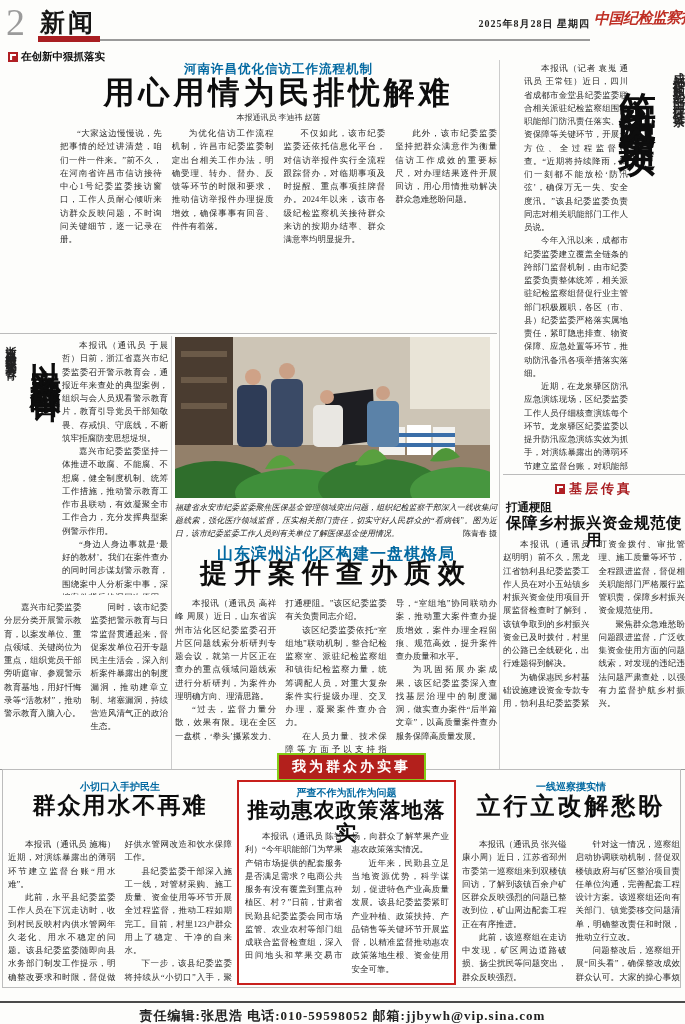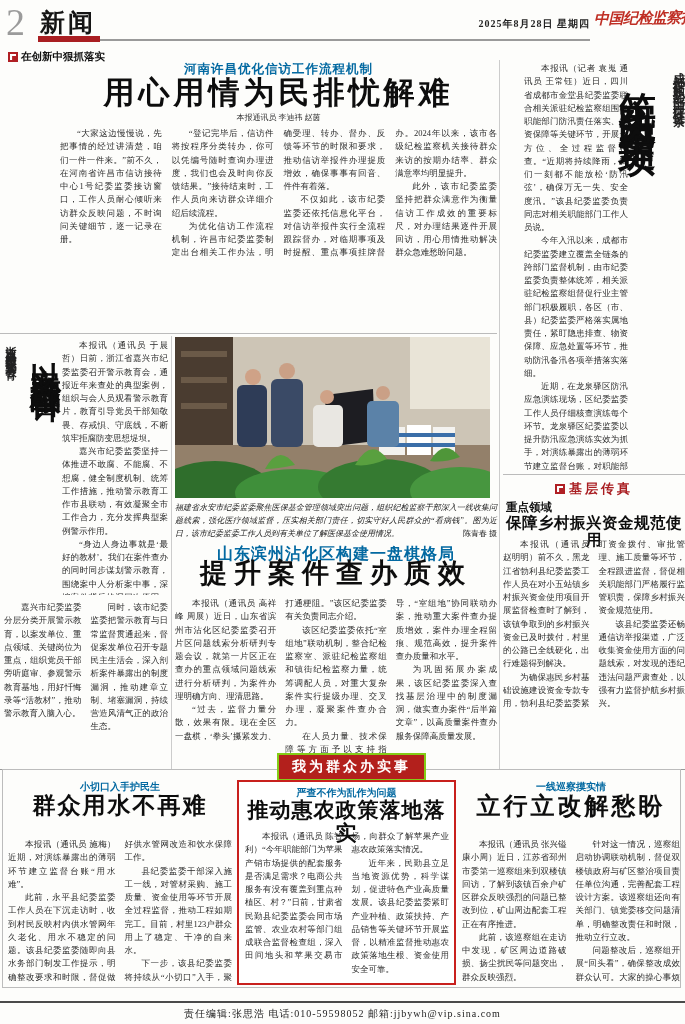--- a/index.html
+++ b/index.html
@@ -80,21 +80,21 @@
   .b1-body{left:8px;top:838px;width:224px;height:146px;}
   .b2-kicker{left:241px;top:786px;width:211px;font-size:10px;}
   .b2-headline{left:241px;top:799px;width:211px;font-size:21px;letter-spacing:1px;}
   .b2-body{left:245px;top:830px;width:204px;height:150px;}
   .b3-kicker{left:460px;top:780px;width:222px;font-size:10px;}
   .b3-headline{left:460px;top:793px;width:222px;font-size:24px;letter-spacing:3px;}
   .b3-body{left:462px;top:838px;width:218px;height:146px;}
 
   
   .frule{left:0;top:1001px;width:685px;height:2px;background:#4a4a4a;}
-  .footer{left:0;top:1007px;width:685px;text-align:center;font-size:10px;letter-spacing:1px;color:#222;font-weight:normal;}
+  .footer{left:0;top:1007px;width:685px;text-align:center;font-size:13px;letter-spacing:1px;color:#222;font-weight:bold;}
 </style>
 </head>
 <body>
 
 <div class="page">
 
   <div class="abs pageno">2</div>
   <div class="abs section-title">新闻</div>
   <div class="abs hdr-rule"></div>
   <div class="abs red-bar"></div>
@@ -103,21 +103,20 @@
   <div class="abs series">
     <span class="ricon"></span>
     <span>在创新中狠抓落实</span>
   </div>
 
   <div class="abs kicker ms-kicker">河南许昌优化信访工作流程机制</div>
   <div class="abs headline ms-headline">用心用情为民排忧解难</div>
   <div class="abs ms-byline">本报通讯员 李迪祎 赵茵</div>
   <div class="abs body-text cols4 ms-body">
     <p>“大家这边慢慢说，先把事情的经过讲清楚，咱们一件一件来。”前不久，在河南省许昌市信访接待中心1号纪委监委接访窗口，工作人员耐心倾听来访群众反映问题，不时询问关键细节，逐一记录在册。</p>
-    <p>“登记完毕后，信访件将按程序分类转办，你可以凭编号随时查询办理进度，我们也会及时向你反馈结果。”接待结束时，工作人员向来访群众详细介绍后续流程。</p>
     <p>为优化信访工作流程机制，许昌市纪委监委制定出台相关工作办法，明确受理、转办、督办、反馈等环节的时限和要求，推动信访举报件办理提质增效，确保事事有回音、件件有着落。</p>
     <p>不仅如此，该市纪委监委还依托信息化平台，对信访举报件实行全流程跟踪督办，对临期事项及时提醒、重点事项挂牌督办。2024年以来，该市各级纪检监察机关接待群众来访的按期办结率、群众满意率均明显提升。</p>
     <p>此外，该市纪委监委坚持把群众满意作为衡量信访工作成效的重要标尺，对办理结果逐件开展回访，用心用情推动解决群众急难愁盼问题。</p>
   </div>
   <div class="abs rule h1"></div>
 
   <div class="abs vert warn-vert">
     <div class="wh">以案为鉴敲警钟</div>
     <div class="wk">浙江嘉兴持续深化警示教育</div>
   </div>
@@ -189,26 +188,26 @@
   <div class="abs vert fl-vert">
     <div class="fk">成都拧紧职能部门责任链条</div>
     <div class="fh">筑牢防汛安全堤坝</div>
   </div>
 
   <div class="abs rule h2"></div>
   <div class="abs gr-title">
     <span class="ricon"></span>
     <span>基层传真</span>
   </div>
-  <div class="abs gr-kicker">重点领域</div>
+  <div class="abs gr-kicker">打通梗阻</div>
   <div class="abs headline gr-headline">保障乡村振兴资金规范使用</div>
   <div class="abs body-text cols2 gr-body">
     <p>本报讯（通讯员 赵明明）前不久，黑龙江省勃利县纪委监委工作人员在对小五站镇乡村振兴资金使用项目开展监督检查时了解到，该镇争取到的乡村振兴资金已及时拨付，村里的公路已全线硬化，出行难题得到解决。</p>
     <p>为确保惠民乡村基础设施建设资金专款专用，勃利县纪委监委紧盯资金拨付、审批管理、施工质量等环节，全程跟进监督，督促相关职能部门严格履行监管职责，保障乡村振兴资金规范使用。</p>
-    <p>该县纪委监委还畅通信访举报渠道，广泛收集资金使用方面的问题线索，对发现的违纪违法问题严肃查处，以强有力监督护航乡村振兴。</p>
+    <p>聚焦群众急难愁盼问题跟进监督，广泛收集资金使用方面的问题线索，对发现的违纪违法问题严肃查处，以强有力监督护航乡村振兴。</p>
   </div>
 
   <div class="abs h3"></div>
   <div class="abs bbox"></div>
   <div class="abs banner">我为群众办实事</div>
 
   <div class="abs kicker b1-kicker">小切口入手护民生</div>
   <div class="abs headline b1-headline">群众用水不再难</div>
   <div class="abs body-text cols2 b1-body">
     <p>本报讯（通讯员 施梅）近期，对演练暴露出的薄弱环节建立监督台账“用水难”。</p>

